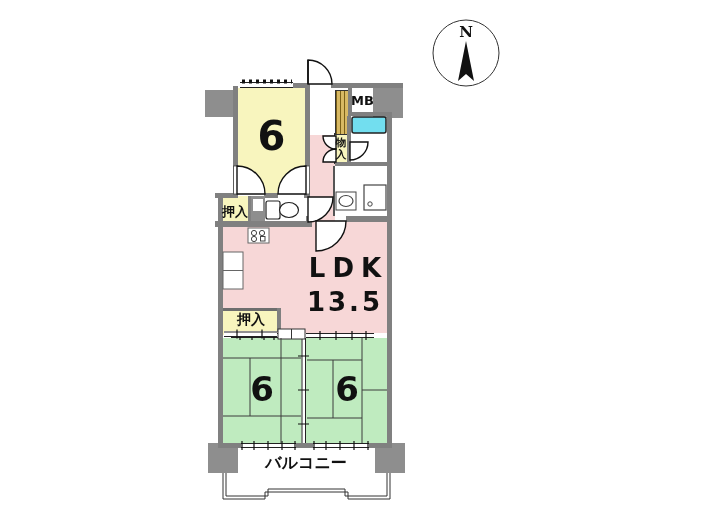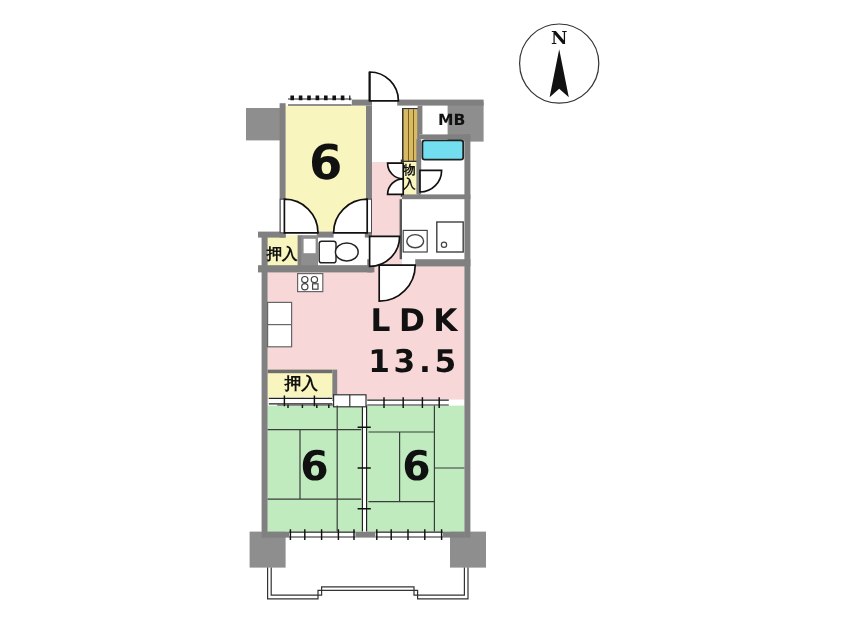--- a/index.html
+++ b/index.html
@@ -159,27 +159,28 @@
     <g>
       <circle cx="466" cy="53" r="33" fill="#fff" stroke="#333" stroke-width="1"></circle>
       <polygon points="466,41 474,81 466,74 458,81" fill="#111"></polygon>
     </g>
   </svg>
 
   <div class="lbl compass-n" style="left:456px;top:23px;width:20px;font-size:15px;">N</div>
 
   <div class="lbl" style="left:238px;top:114px;width:67px;font-size:40px;line-height:1.1;">6</div>
 
-  <div class="lbl" style="left:364px;top:93px;width:25px;font-size:13px;">MB</div>
+  <div class="lbl" style="left:350px;top:93px;width:25px;font-size:13px;">MB</div>
 
   <div class="lbl" style="left:334px;top:136px;width:14px;font-size:10.5px;line-height:1.15;word-break:break-all;">物入</div>
 
   <div class="lbl" style="left:220px;top:203px;width:30px;font-size:13px;">押入</div>
 
   <div class="lbl" style="left:300px;top:253px;width:90px;font-size:26px;letter-spacing:7px;text-indent:7px;text-align:center;">LDK</div>
   <div class="lbl" style="left:300px;top:287px;width:90px;font-size:26px;letter-spacing:3px;">13.5</div>
 
   <div class="lbl" style="left:228px;top:311px;width:46px;font-size:14px;">押入</div>
 
   <div class="lbl" style="left:223px;top:369px;width:78px;font-size:34px;line-height:1.2;">6</div>
   <div class="lbl" style="left:307px;top:369px;width:80px;font-size:34px;line-height:1.2;">6</div>
 
+  <div class="lbl" style="left:250px;top:453px;width:112px;font-size:16px;">バルコニー</div>
 </div>
 
 </body></html>

